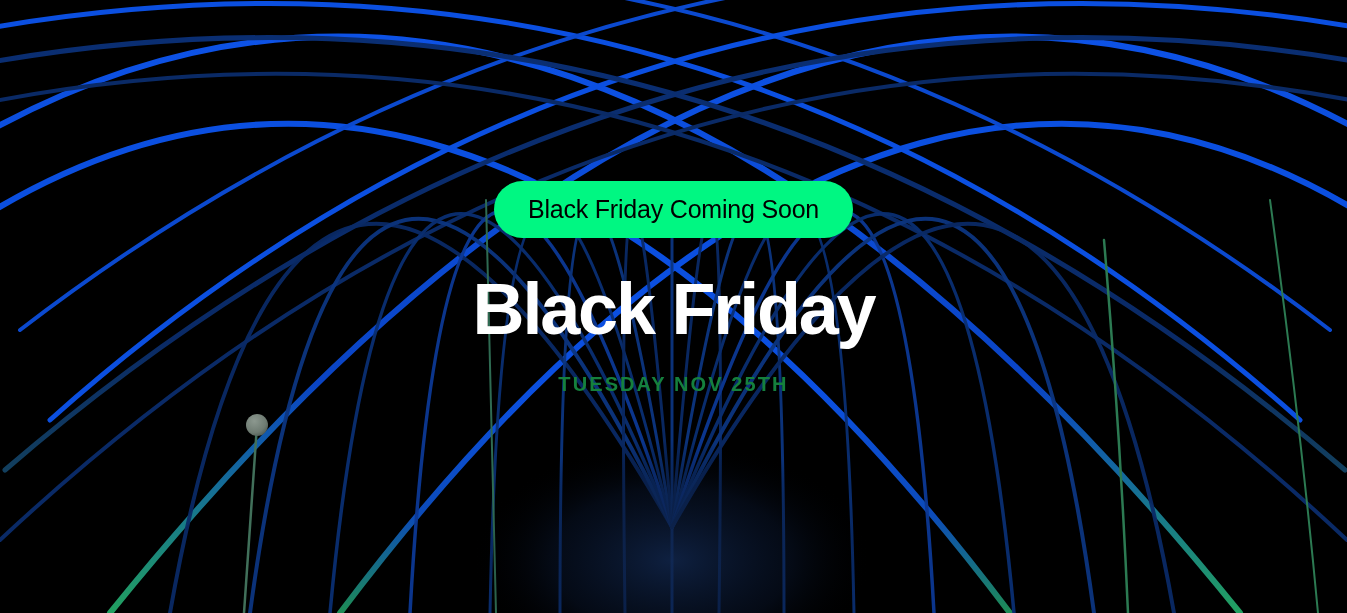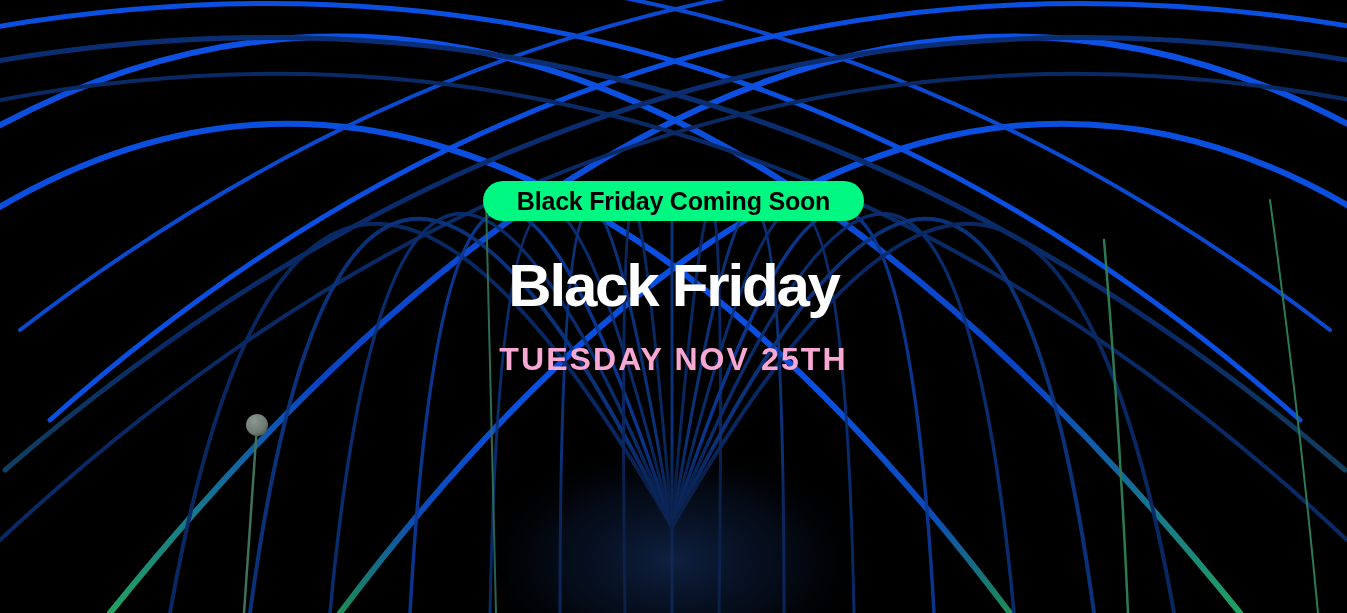--- a/index.html
+++ b/index.html
@@ -29,49 +29,49 @@
   #content {
     position:absolute;
     inset:0;
     display:flex;
     flex-direction:column;
     align-items:center;
     z-index:5;
   }
   #eyebrow-badge {
     margin-top:181px;
-    height:40px;
+    height:57px;
     padding:0 34px;
     border-radius:29px;
     background:#00F782;
     color:#000000;
     font-size:25px;
-    font-weight:bold;
+    font-weight:normal;
     letter-spacing:-0.2px;
     display:flex;
     align-items:center;
     justify-content:center;
     white-space:nowrap;
     line-height:1;
   }
   #headline {
     margin-top:31px;
     text-align:center;
     color:#FFFFFF;
-    font-size:60px;
+    font-size:72px;
     font-weight:bold;
     line-height:1.12;
     letter-spacing:-2.2px;
     white-space:nowrap;
   }
   #headline .hl-line { display:block; }
   #date-line {
     margin-top:24px;
-    color:#f9a8d4;
-    font-size:32px;
+    color:#15803d;
+    font-size:20px;
     font-weight:bold;
     letter-spacing:2.1px;
     white-space:nowrap;
     line-height:1;
   }
 </style>
 </head>
 <body>
 
 <div id="banner">

